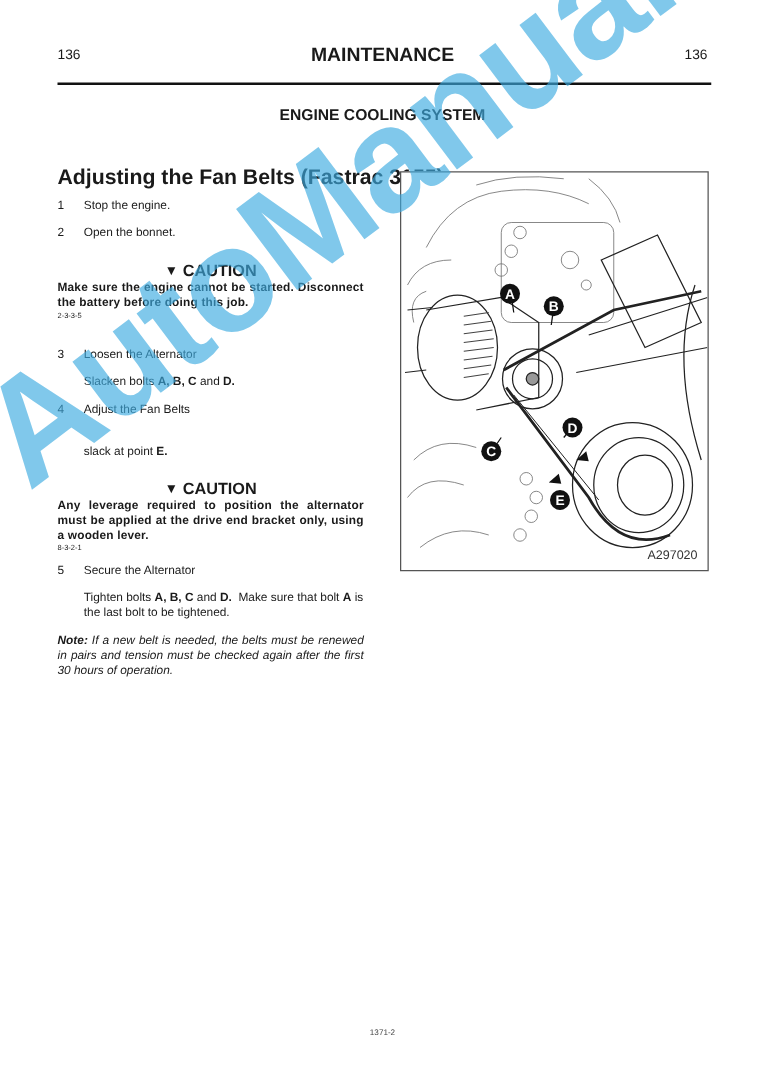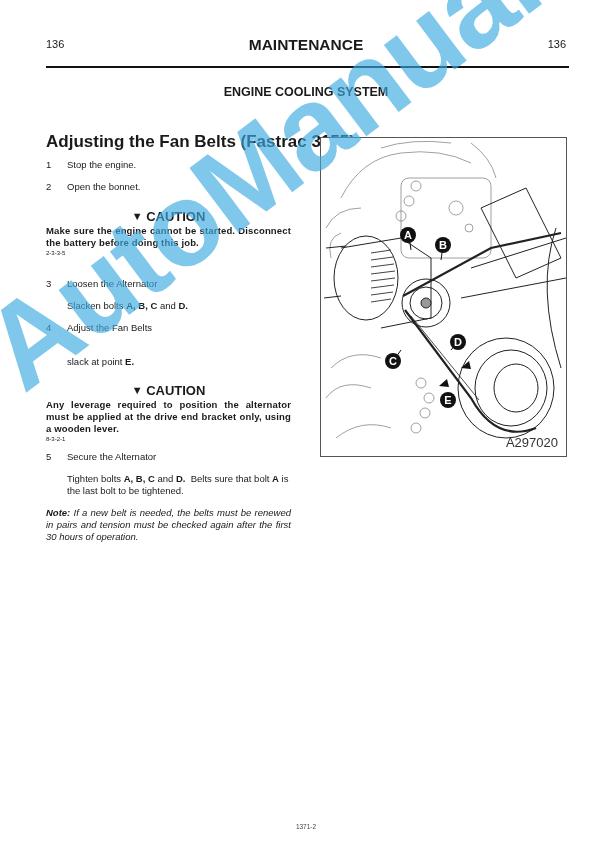--- a/index.html
+++ b/index.html
@@ -14,21 +14,21 @@
   .step { left: 46px; font-size: 9.5px; font-weight: normal; }
   .step .n { display: inline-block; width: 21px; }
   .para { left: 67px; width: 224px; font-size: 9.5px; line-height: 12px; }
   .para b { font-weight: bold; }
   .alert-head { left: 46px; width: 245px; text-align: center; font-weight: bold; font-size: 13px; }
   .alert-body { left: 46px; width: 245px; font-weight: bold; font-size: 9.5px; line-height: 12px; text-align: justify; letter-spacing: 0.15px; }
   .alert-code { left: 46px; font-size: 6px; }
   .note { left: 46px; width: 245px; font-size: 9.5px; line-height: 12px; font-style: italic; text-align: justify; }
   .note .lbl { font-weight: bold; }
   .figure { left: 320px; top: 137px; width: 245px; height: 318px; border: 1px solid #555; background: #fff; overflow: hidden; }
-  .fig-code { right: 8px; bottom: 6px; font-size: 13px; color: #333; text-align: center; }
+  .fig-code { right: 8px; bottom: 6px; font-size: 10px; color: #333; text-align: center; }
   .footer { top: 823px; left: 0; width: 612px; text-align: center; font-size: 6.5px; color: #444; }
   .watermark { left: 40px; top: 280px; font-size: 118px; font-weight: bold; color: rgba(60,170,225,0.65);
                transform: rotate(-37deg); transform-origin: 0 100%; white-space: nowrap; letter-spacing: -2px; pointer-events: none; }
   .callout { fill: #111; }
   .callout-t { fill: #fff; font-family: "Liberation Sans", sans-serif; font-weight: bold; font-size: 11px; }
 </style>
 </head>
 <body>
 
 <div class="abs pg-num" style="left:46px;">136</div>
@@ -70,21 +70,21 @@
 <div class="abs alert-head" style="top:383px;">
   <span style="font-size:11px;vertical-align:1px;">▼</span>
   <span>CAUTION</span>
 </div>
 <div class="abs alert-body" style="top:399px;">Any leverage required to position the alternator must be applied at the drive end bracket only, using a wooden lever.</div>
 <div class="abs alert-code" style="top:436px;">8-3-2-1</div>
 
 <div class="abs step" style="top:451px;">
   <span class="n">5</span><span>Secure the Alternator</span>
 </div>
-<div class="abs para" style="top:473px;"><span>Tighten bolts </span><b>A, B, C</b><span> and </span><b>D.</b><span style="white-space:pre;">  Belts sure that bolt </span><b>A</b><span> is the last bolt to be tightened.</span></div>
+<div class="abs para" style="top:473px;"><span>Tighten bolts </span><b>A, B, C</b><span> and </span><b>D.</b><span style="white-space:pre;">  Make sure that bolt </span><b>A</b><span> is the last bolt to be tightened.</span></div>
 
 <div class="abs note" style="top:507px;"><span class="lbl">Note:</span><span> If a new belt is needed, the belts must be renewed in pairs and tension must be checked again after the first 30 hours of operation.</span></div>
 
 <div class="abs figure">
   <svg width="245" height="318" viewBox="0 0 245 318">
     <g fill="none" stroke="#777" stroke-width="0.7">
 
       <path d="M20 60 Q40 20 80 15 Q120 10 150 25 M60 10 Q90 0 130 5 M150 5 Q170 20 175 40"></path>
       <path d="M5 90 Q15 70 40 70 M10 120 Q5 100 20 95"></path>
       <rect x="80" y="40" width="90" height="80" rx="8"></rect>

